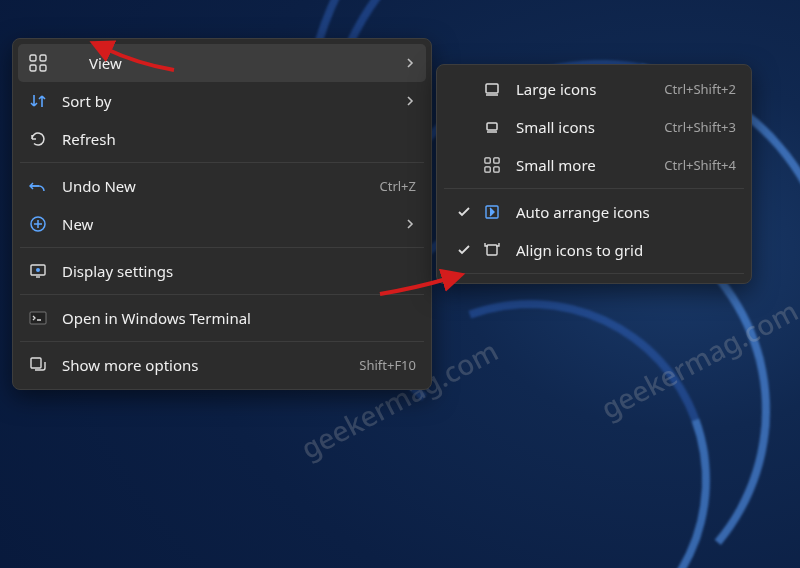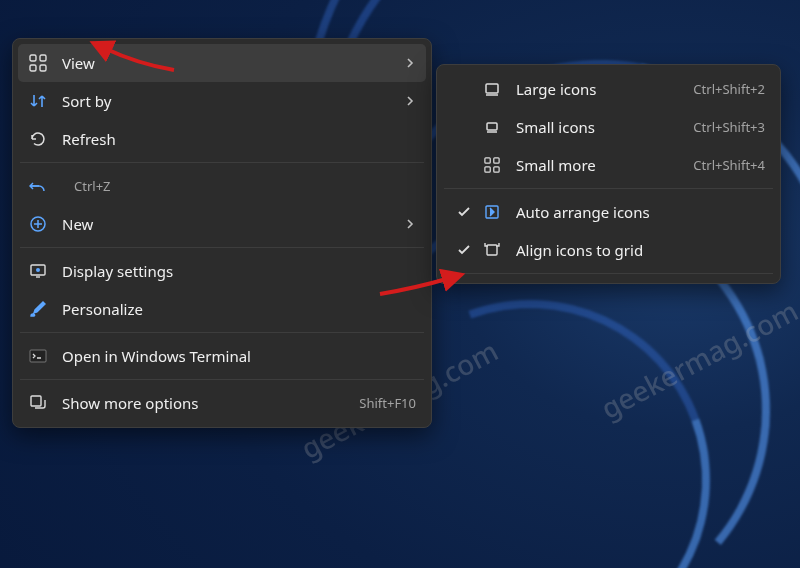--- a/index.html
+++ b/index.html
@@ -41,28 +41,28 @@
     .menu {
       position: absolute;
       background: #2c2c2c;
       border: 1px solid #3d3d3d;
       border-radius: 8px;
       box-shadow: 0 8px 24px rgba(0,0,0,0.5);
       padding: 5px;
       color: #e8e8e8;
     }
     .menu-main { top: 38px; left: 12px; width: 420px; }
-    .menu-sub { top: 64px; left: 436px; width: 345px; }
+    .menu-sub { top: 64px; left: 436px; width: 316px; }
 
     .item {
       display: flex; align-items: center; height: 38px;
       padding: 0 10px; border-radius: 5px; position: relative;
       cursor: default;
     }
-    .item.hl { background: #3d3d3d; }
+    .item.hl { background: #3d3d3d; gap: 27px; }
     .ico { width: 20px; height: 20px; display: flex; align-items: center; justify-content: center; margin-right: 14px; flex-shrink: 0; }
     .check { width: 24px; display: flex; align-items: center; justify-content: center; flex-shrink: 0; margin-right: 6px; }
     .lbl { flex: 1; color: #f0f0f0; font-size: 15px; }
     .shortcut { color: #a3a3a3; font-size: 13px; padding-left: 12px; }
     .chev { margin-left: auto; color: #c0c0c0; }
     .sep { height: 1px; background: #3d3d3d; margin: 4px 2px; }
 
     svg { display: block; }
 
     .arrow {
@@ -131,20 +131,21 @@
 
   <div class="sep"></div>
 
   <div class="item">
     <span class="ico">
       <svg width="18" height="18" viewBox="0 0 18 18" fill="none" stroke="#5da6ff" stroke-width="1.5">
           <path d="M4 6l-3 3 3 3M1 9h9a5 5 0 1 1 0 0"></path>
           <path d="M1 9h9a5 5 0 0 1 5 5"></path>
         </svg>
     </span>
+    <span class="lbl">Undo New</span>
     <span class="shortcut">Ctrl+Z</span>
   </div>
 
   <div class="item">
     <span class="ico">
       <svg width="18" height="18" viewBox="0 0 18 18" fill="none" stroke="#5da6ff" stroke-width="1.5">
           <circle cx="9" cy="9" r="7"></circle>
           <path d="M9 5v8M5 9h8"></path>
         </svg>
     </span>
@@ -162,28 +163,20 @@
     <span class="ico">
       <svg width="18" height="18" viewBox="0 0 18 18" fill="none" stroke="#ddd" stroke-width="1.4">
           <rect x="2" y="3" width="14" height="10" rx="1"></rect>
           <circle cx="9" cy="8" r="2" fill="#5da6ff" stroke="none"></circle>
           <path d="M7 15h4"></path>
         </svg>
     </span>
     <span class="lbl">Display settings</span>
   </div>
 
-  <div class="item">
-    <span class="ico">
-      <svg width="18" height="18" viewBox="0 0 18 18" fill="none" stroke="#ddd" stroke-width="1.4">
-          <path d="M14 2l2 2-8 8-3 1 1-3 8-8zM4 14c-1 0-2 1-2 2h3c1 0 1-2-1-2z" fill="#5da6ff" stroke="#5da6ff"></path>
-        </svg>
-    </span>
-    <span class="lbl">Personalize</span>
-  </div>
 
   <div class="sep"></div>
 
   <div class="item">
     <span class="ico">
       <svg width="18" height="18" viewBox="0 0 18 18">
           <rect x="1" y="3" width="16" height="12" rx="1" fill="#222" stroke="#888" stroke-width="0.8"></rect>
           <path d="M4 7l2 2-2 2M8 11h4" stroke="#ddd" stroke-width="1.3" fill="none"></path>
         </svg>
     </span>

